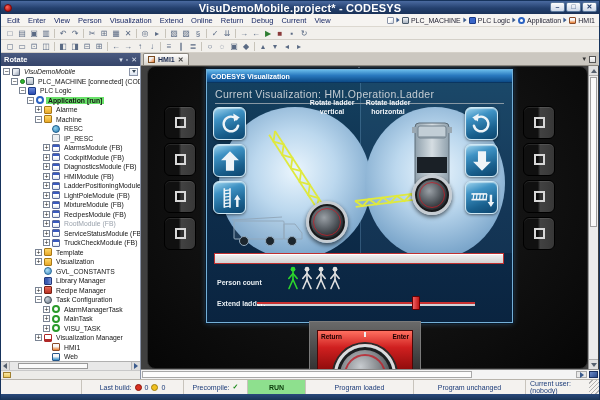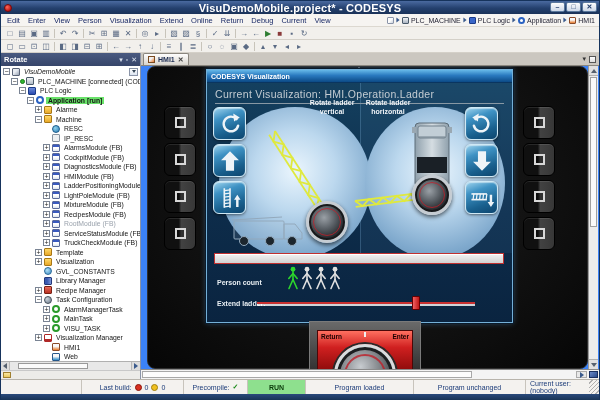--- a/index.html
+++ b/index.html
@@ -82,21 +82,21 @@
   .grip{width:8px;height:6px;margin-left:2px;background:linear-gradient(180deg,#fbe8a0,#e8c860);border:1px solid #a08030}
 
   
   .editor{flex:1;display:flex;flex-direction:column;min-width:0}
   .tabbar{height:13px;flex:none;background:#cbc7c0;border-bottom:1px solid #8a867e;display:flex;align-items:flex-end}
   .tab{margin-left:2px;height:12px;padding:0 4px;background:linear-gradient(180deg,#fefefe,#d8d4cc);border:1px solid #8a867e;border-bottom:none;border-radius:2px 2px 0 0;display:flex;align-items:center;gap:3px;font-size:7px;font-weight:700;color:#1a2a50}
   .tab-ic{width:7px;height:7px;background:linear-gradient(135deg,#f0f0f0 40%,#e87828);border:1px solid #7a4a20;flex:none}
   .tab-close{font-weight:700;color:#444;font-size:7px;line-height:7px}
   .tab-ctrls{margin-left:auto;display:flex;align-items:center;gap:3px;padding:0 3px 2px 0;color:#333;font-size:7px}
   .tab-max{width:7px;height:7px;border:1px solid #555;background:linear-gradient(#fff,#ddd)}
-  .canvas{height:303px;flex:none;position:relative;background:#3b82f6;overflow:hidden}
+  .canvas{height:303px;flex:none;position:relative;background:#404040;overflow:hidden}
   .device-body{position:absolute;left:6px;top:0;right:11px;bottom:0;background:radial-gradient(ellipse at 50% 40%,#222 0%,#101010 60%,#060606 100%);border:1px solid #2e2e2e;border-radius:8px}
   .collapse-handle{position:absolute;left:214px;top:1px;width:0;height:0;border-left:4px solid transparent;border-right:4px solid transparent;border-bottom:4px solid #9a9a9a}
   .hw-col{position:absolute;display:flex;flex-direction:column;gap:4px;top:40px}
   .hw-left{left:23px}.hw-right{left:382px}
   .hw-btn{width:32px;height:33px;background:linear-gradient(90deg,#101010 46%,#424242 54%,#373737);border:1px solid #000;border-radius:6px;display:flex;align-items:center;justify-content:center;box-shadow:inset 0 1px 0 rgba(255,255,255,.1)}
   .hw-sq{width:11px;height:11px;border:2px solid #d8d8d8;background:rgba(0,0,0,.25)}
 
   
   .viz-screen{position:absolute;left:65px;top:3px;width:307px;height:254px;border:1px solid #74b0d8;background:#0b2a46;box-shadow:0 0 0 1px #0a1a2a,0 0 6px rgba(90,160,220,.45)}
   .viz-titlebar{height:13px;background:linear-gradient(180deg,#66b8e8 0%,#2a7ac0 45%,#0c4a86 100%);color:#fff;font-size:7px;font-weight:700;display:flex;align-items:center;padding-left:4px;border-bottom:1px solid #0a3560}

